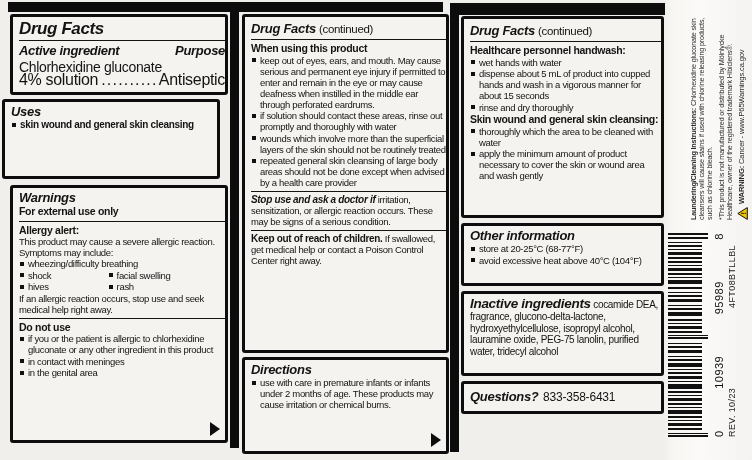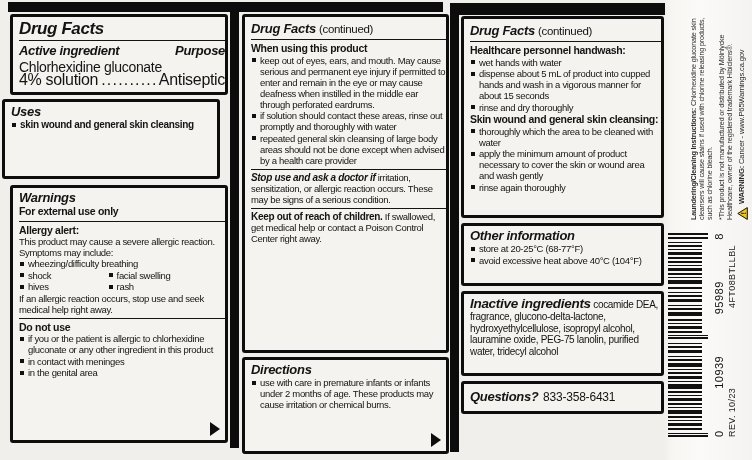--- a/index.html
+++ b/index.html
@@ -125,20 +125,24 @@
     <div class="b tx">
         <span class="sq"></span>
       <span>keep out of eyes, ears, and mouth. May cause serious and permanent eye injury if permitted to enter and remain in the eye or may cause deafness when instilled in the middle ear through perforated eardrums.</span>
       </div>
     <div class="b tx">
         <span class="sq"></span>
       <span>if solution should contact these areas, rinse out promptly and thoroughly with water</span>
       </div>
     <div class="b tx">
         <span class="sq"></span>
+      <span>wounds which involve more than the superficial layers of the skin should not be routinely treated</span>
+      </div>
+    <div class="b tx">
+        <span class="sq"></span>
       <span>repeated general skin cleansing of large body areas should not be done except when advised by a health care provider</span>
       </div>
     <div class="rule" style="margin-top:3px;"></div>
     <div class="tx"><span class="bold" style="font-size:10px;font-style:italic;">Stop use and ask a doctor if</span> <span>irritation, sensitization, or allergic reaction occurs. These may be signs of a serious condition.</span></div>
     <div class="rule" style="margin-top:3px;"></div>
     <div class="tx"><span class="bold" style="font-size:10px;">Keep out of reach of children.</span> <span>If swallowed, get medical help or contact a Poison Control Center right away.</span></div>
   </div>
 
   <div class="box" style="left:242px;top:357px;width:207px;height:97px;">
     <div class="hd">Directions</div>
@@ -166,24 +170,20 @@
       <span>rinse and dry thoroughly</span>
       </div>
     <div class="h">Skin wound and general skin cleansing:</div>
     <div class="b tx">
         <span class="sq"></span>
       <span>thoroughly which the area to be cleaned with water</span>
       </div>
     <div class="b tx">
         <span class="sq"></span>
       <span>apply the minimum amount of product necessary to cover the skin or wound area and wash gently</span>
-      </div>
-    <div class="b tx">
-        <span class="sq"></span>
-      <span>rinse again thoroughly</span>
       </div>
   </div>
 
   <div class="box" style="left:461px;top:223px;width:203px;height:63px;">
     <div class="hd">Other information</div>
     <div class="b tx">
         <span class="sq"></span>
       <span>store at 20-25°C (68-77°F)</span>
       </div>
     <div class="b tx">

